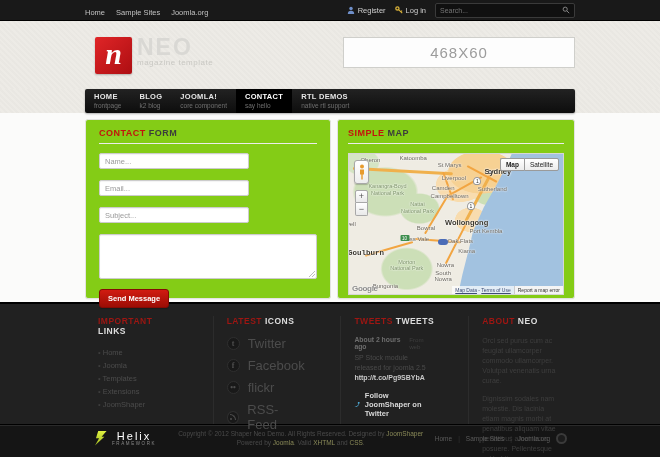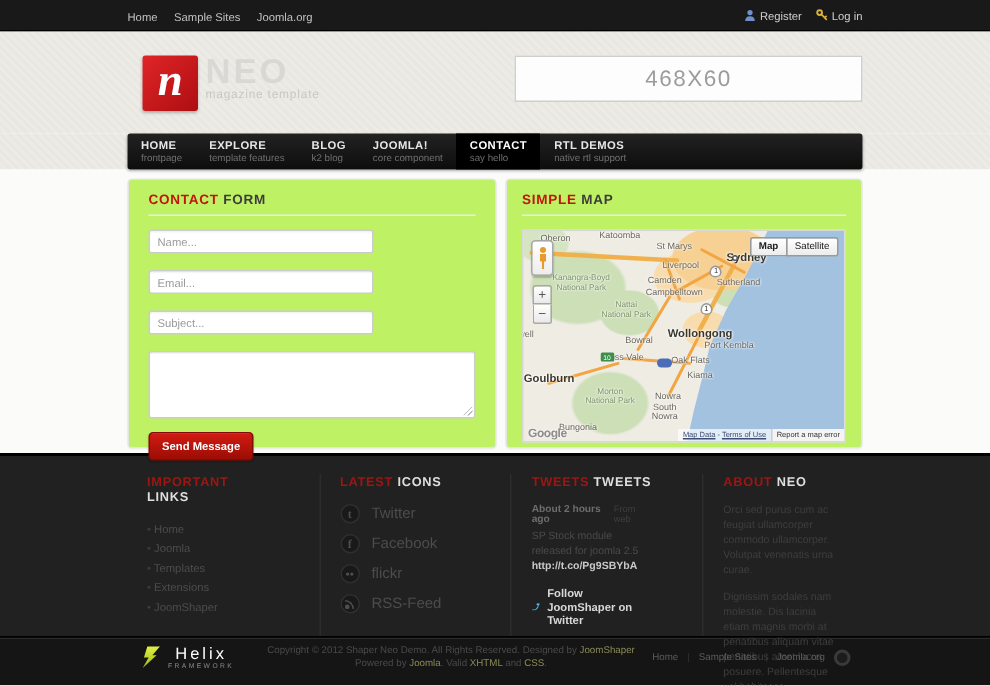--- a/index.html
+++ b/index.html
@@ -34,21 +34,21 @@
   .nav-bar{height:24px;background:linear-gradient(#222,#0d0d0d);border-radius:2px;display:flex;box-shadow:0 1px 2px rgba(0,0,0,.3);}
   .nav-item{padding:3px 9px 0 9px;cursor:pointer;}
   .nav-item.active{background:#000;}
   .nav-label{display:block;font-size:7.5px;font-weight:bold;color:#e6e6e6;letter-spacing:.3px;}
   .nav-item.active .nav-label{color:#fff;}
   .nav-sub{display:block;font-size:6.5px;color:#6f6f6f;margin-top:1px;}
 
   
   .content{height:189px;background:#fbfbfa;}
   .content .inner{display:flex;gap:6px;padding-top:6px;}
-  .panel{background:#bef264;border:1px solid #e3e3e1;border-radius:3px;height:180px;box-shadow:0 1px 1px rgba(0,0,0,.03);}
+  .panel{background:#84cc16;border:1px solid #e3e3e1;border-radius:3px;height:180px;box-shadow:0 1px 1px rgba(0,0,0,.03);}
   .panel-contact{width:246px;padding:8px 13px;}
   .panel-map{width:238px;padding:8px 10px;}
   .panel-title{font-size:9px;font-weight:bold;letter-spacing:.5px;color:#3c3c3c;padding-bottom:5px;border-bottom:1px solid #ececec;margin-bottom:9px;}
   .panel-title .accent{color:#c3130d;}
   .fld{display:block;width:150px;height:16px;border:1px solid #ccc;border-radius:2px;font-size:7.5px;color:#666;padding:0 5px;margin-bottom:11px;outline:none;box-shadow:inset 0 1px 1px rgba(0,0,0,.05);font-family:"Liberation Sans",sans-serif;background:#fff;}
   .fld::placeholder{color:#9a9a9a;}
   textarea.msg{display:block;width:100%;height:45px;border:1px solid #ccc;border-radius:2px;font-size:7.5px;color:#666;padding:3px 5px;margin-bottom:8px;resize:none;outline:none;box-shadow:inset 0 1px 1px rgba(0,0,0,.05);font-family:"Liberation Sans",sans-serif;position:relative;}
   .ta-wrap{position:relative;margin-bottom:8px;}
   .ta-wrap textarea.msg{margin-bottom:0;}
   .ta-handle{position:absolute;right:2px;bottom:2px;width:6px;height:6px;background:
@@ -102,21 +102,21 @@
   .ft-col{width:122px;padding:0 13px;min-height:100px;}
   .ft-col + .ft-col{border-left:1px solid #2c2c2c;}
   .ft-title{font-size:8.5px;font-weight:bold;letter-spacing:.5px;color:#dedede;margin-bottom:10px;}
   .ft-title .accent{color:#9e1612;}
   .ft-list{list-style:none;}
   .ft-list li{font-size:7.5px;color:#4c4c4c;line-height:13px;}
   .ft-list li::before{content:"•  ";color:#3d3d3d;}
   .ft-list a{color:#4c4c4c;text-decoration:none;cursor:pointer;}
   .social-item{display:flex;align-items:center;gap:8px;margin-bottom:7px;cursor:pointer;text-decoration:none;}
   .s-icon{width:13px;height:13px;border-radius:50%;background:#191919;border:1px solid #2f2f2f;color:#4e4e4e;font-size:8px;font-weight:bold;display:flex;align-items:center;justify-content:center;line-height:1;font-family:"Liberation Serif",serif;}
-  .s-label{font-size:10px;color:#4c4c4c;}
+  .s-label{font-size:13px;color:#4c4c4c;}
   .rss-glyph{position:relative;width:8px;height:8px;display:block;}
   .rss-glyph::before{content:"";position:absolute;left:1px;bottom:1px;width:2.5px;height:2.5px;background:#4e4e4e;border-radius:50%;}
   .rss-glyph::after{content:"";position:absolute;left:1px;bottom:1px;width:5px;height:5px;border:1.5px solid #4e4e4e;border-left:none;border-bottom:none;border-radius:0 100% 0 0;}
   .tweet-meta{display:flex;justify-content:space-between;align-items:baseline;margin-bottom:3px;}
   .tweet-when{font-size:6.8px;font-weight:bold;color:#6d6d6d;}
   .tweet-from{font-size:6.2px;color:#3e3e3e;}
   .tweet-text{font-size:7px;color:#4a4a4a;line-height:10px;margin-bottom:8px;}
   .tweet-link{color:#c9c9c9;font-weight:bold;text-decoration:none;cursor:pointer;}
   .follow{display:flex;align-items:center;gap:4px;cursor:pointer;text-decoration:none;}
   .follow svg{width:10px;height:9px;}
@@ -153,20 +153,27 @@
             </svg>
           <span>Register</span>
         </a>
         <a class="tb-auth">
           <svg viewBox="0 0 10 10">
               <circle cx="3" cy="3" r="2" fill="none" stroke="#d9b23a" stroke-width="1.6"></circle>
               <path d="M4.5 4.5 L9 9 M7.2 7.2 L8.8 5.8" stroke="#d9b23a" stroke-width="1.4" fill="none"></path>
             </svg>
           <span>Log in</span>
         </a>
+        <div class="tb-search">
+          <input placeholder="Search..." style="">
+          <svg viewBox="0 0 10 10">
+              <circle cx="4" cy="4" r="2.6" fill="none" stroke="#8a8a8a" stroke-width="1.2"></circle>
+              <line x1="6" y1="6" x2="9" y2="9" stroke="#8a8a8a" stroke-width="1.2"></line>
+            </svg>
+        </div>
       </div>
     </div>
   </header>
 
   <section class="header">
     <div class="inner">
       <a class="logo">
         <span class="logo-mark">
             <span class="logo-letter">n</span>
           </span>
@@ -178,24 +185,20 @@
       <div class="banner">468X60</div>
     </div>
   </section>
 
   <nav class="mainnav">
     <div class="inner">
         <div class="nav-bar" id="nav-items">
           <div class="nav-item">
             <span class="nav-label">HOME</span>
             <span class="nav-sub">frontpage</span>
-          </div>
-          <div class="nav-item">
-            <span class="nav-label">EXPLORE</span>
-            <span class="nav-sub">template features</span>
           </div>
           <div class="nav-item">
             <span class="nav-label">BLOG</span>
             <span class="nav-sub">k2 blog</span>
           </div>
           <div class="nav-item">
             <span class="nav-label">JOOMLA!</span>
             <span class="nav-sub">core component</span>
           </div>
           <div class="nav-item active">
@@ -252,21 +255,21 @@
 National Park</span>
               <span class="mlabel park" style="left: 32%; top: 38%;">Nattai
 National Park</span>
               <span class="mlabel town" style="left: -3%; top: 50%;">Crookwell</span>
               <span class="mlabel city" style="left: 55%; top: 49%;">Wollongong</span>
               <span class="mlabel town" style="left: 64%; top: 55%;">Port Kembla</span>
               <span class="mlabel town" style="left: 36%; top: 53%;">Bowral</span>
               <span class="mlabel town" style="left: 31%; top: 61%;">Moss Vale</span>
               <span class="mlabel town" style="left: 52%; top: 62%;">Oak Flats</span>
               <span class="mlabel town" style="left: 55%; top: 69%;">Kiama</span>
-              <span class="mlabel city" style="left: 8%; top: 71%;">Goulburn</span>
+              <span class="mlabel city" style="left: 8%; top: 71%; font-family: Liberation Mono, monospace;">Goulburn</span>
               <span class="mlabel park" style="left: 27%; top: 79%;">Morton
 National Park</span>
               <span class="mlabel town" style="left: 45%; top: 79%;">Nowra</span>
               <span class="mlabel town" style="left: 44%; top: 87%;">South
 Nowra</span>
               <span class="mlabel town" style="left: 17%; top: 94%;">Bungonia</span>
             </div>
           <div class="map-markers" id="map-markers">
               <span class="mk-dot" style="left: 66%; top: 13%;"></span>
               <span class="mk-shield" style="left: 60%; top: 19%;">1</span>

